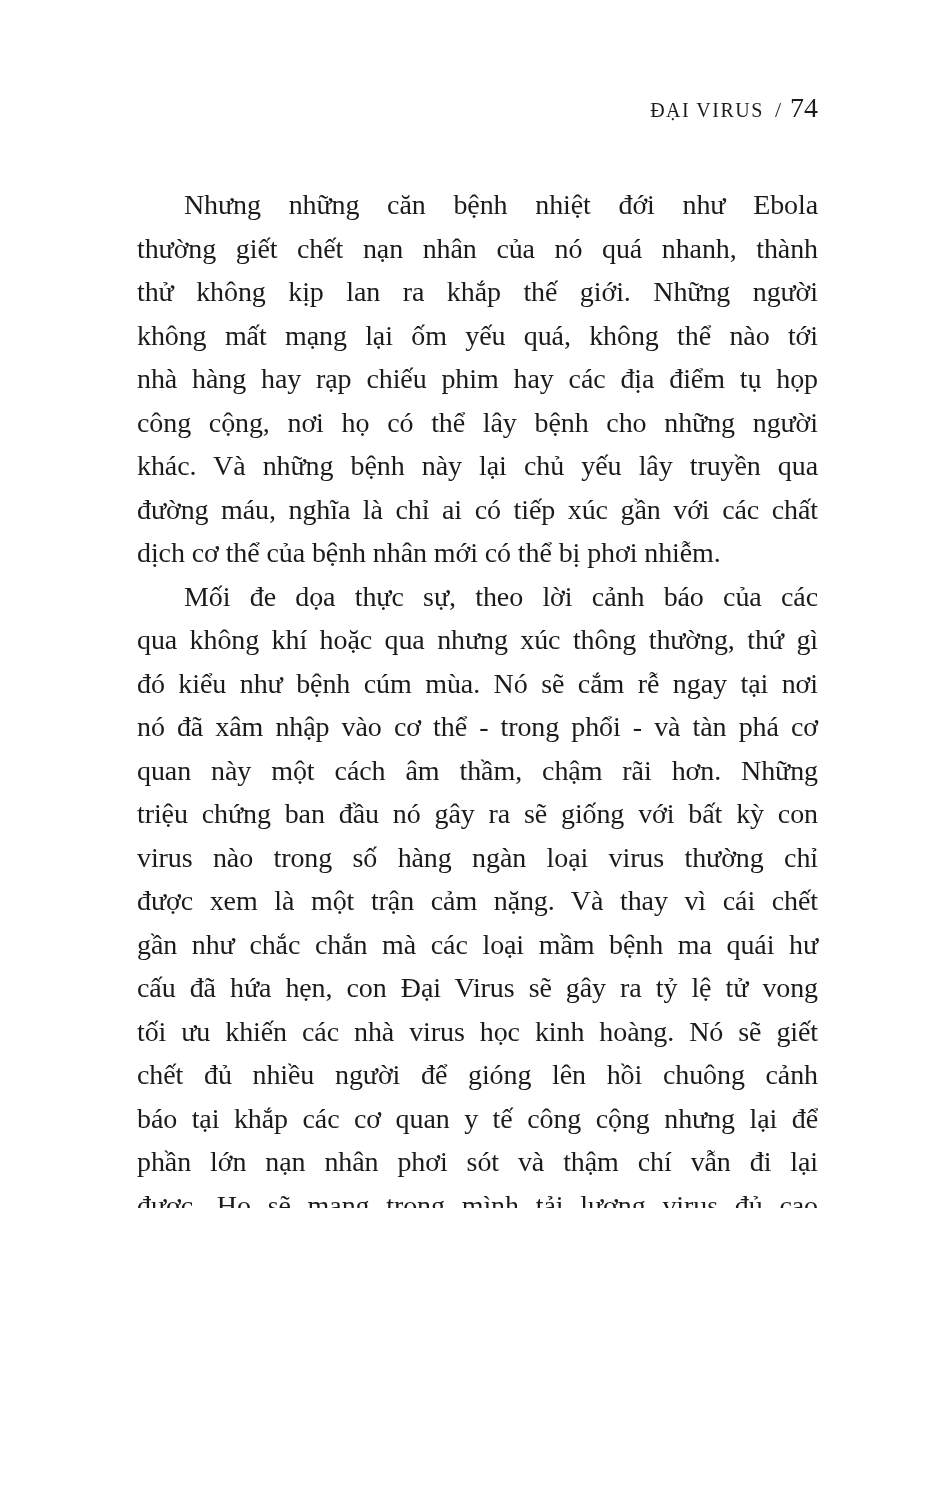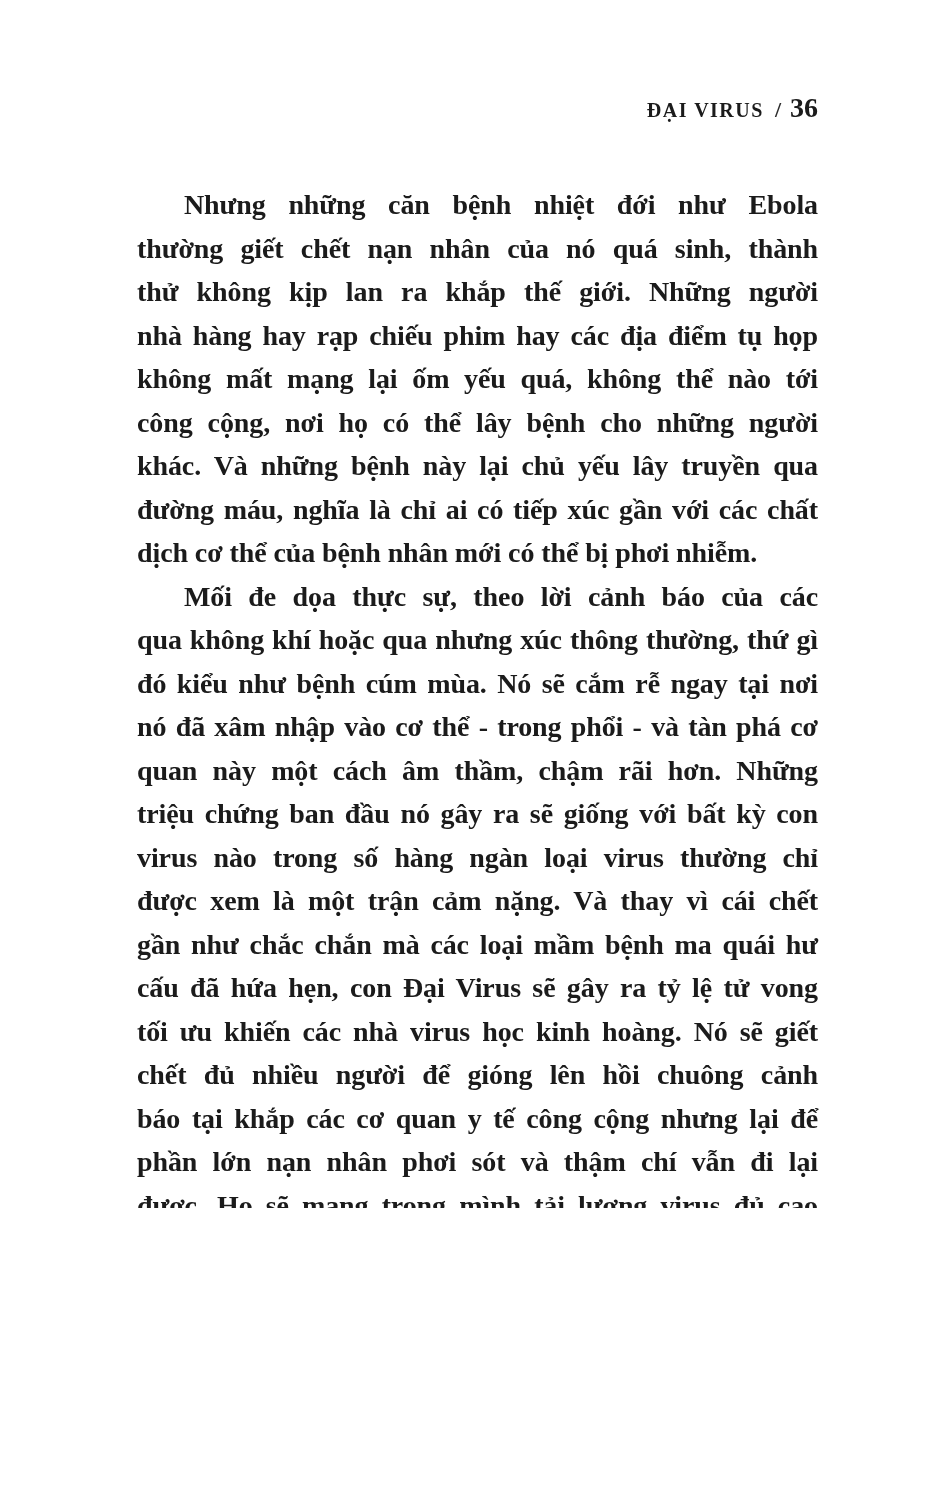--- a/index.html
+++ b/index.html
@@ -9,21 +9,20 @@
     background: #ffffff;
   }
   .page {
     position: relative;
     width: 951px;
     height: 1208px;
     background: #ffffff;
     overflow: hidden;
     font-family: "Liberation Serif", "DejaVu Serif", serif;
     color: #1b1b1b;
-    font-weight: bold;
   }
   .page-header {
     position: absolute;
     top: 92px;
     right: 133px;
     display: flex;
     align-items: baseline;
     white-space: nowrap;
   }
   .running-title {
@@ -63,31 +62,31 @@
     text-align-last: left;
   }
 </style>
 </head>
 <body>
 
 <div class="page" style="background: rgb(255, 255, 255); color: rgb(27, 27, 27);">
   <div class="page-header">
     <span class="running-title">ĐẠI VIRUS</span>
     <span class="header-separator">/</span>
-    <span class="page-number">36</span>
+    <span class="page-number">74</span>
   </div>
 
   <div class="body-text">
 
   <div class="para">
         <div class="line first">Nhưng những căn bệnh nhiệt đới như Ebola</div>
-        <div class="line">thường giết chết nạn nhân của nó quá sinh, thành</div>
+        <div class="line">thường giết chết nạn nhân của nó quá nhanh, thành</div>
         <div class="line">thử không kịp lan ra khắp thế giới. Những người</div>
+        <div class="line">không mất mạng lại ốm yếu quá, không thể nào tới</div>
         <div class="line">nhà hàng hay rạp chiếu phim hay các địa điểm tụ họp</div>
-        <div class="line">không mất mạng lại ốm yếu quá, không thể nào tới</div>
         <div class="line">công cộng, nơi họ có thể lây bệnh cho những người</div>
         <div class="line">khác. Và những bệnh này lại chủ yếu lây truyền qua</div>
         <div class="line">đường máu, nghĩa là chỉ ai có tiếp xúc gần với các chất</div>
         <div class="line last">dịch cơ thể của bệnh nhân mới có thể bị phơi nhiễm.</div>
       </div>
       <div class="para">
         <div class="line first">Mối đe dọa thực sự, theo lời cảnh báo của các</div>
         <div class="line">qua không khí hoặc qua nhưng xúc thông thường, thứ gì</div>
         <div class="line">đó kiểu như bệnh cúm mùa. Nó sẽ cắm rễ ngay tại nơi</div>
         <div class="line">nó đã xâm nhập vào cơ thể - trong phổi - và tàn phá cơ</div>

